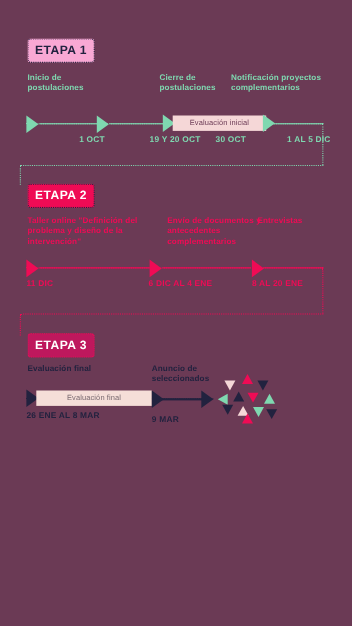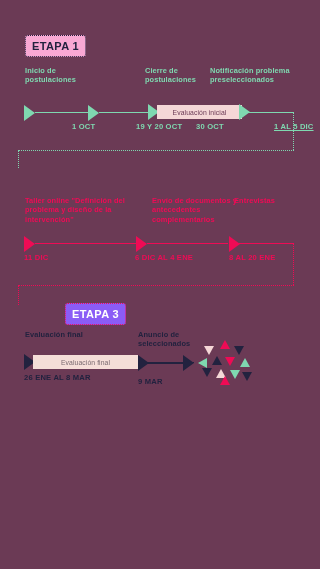--- a/index.html
+++ b/index.html
@@ -15,21 +15,21 @@
   
   .badge{
     position:absolute;
     display:flex;align-items:center;justify-content:center;
     font-size:11px;font-weight:bold;letter-spacing:.4px;
     border-radius:3px;
     box-sizing:border-box;
   }
   .badge.mint{background:#f9a8d4;color:#22223f;border:1px dotted #22223f;}
   .badge.crimson{background:#ef0b55;color:#ffffff;border:1px dotted #22223f;}
-  .badge.navy{background:#8b5cf6;color:#ffffff;border:1px dotted #ef0b55;margin-left:40px;}
+  .badge.navy{background:#be185d;color:#ffffff;border:1px dotted #ef0b55;}
 
   #badge1{left:25px;top:35px;width:61px;height:22px;}
   #badge2{left:25px;top:167px;width:61px;height:22px;}
   #badge3{left:25px;top:303px;width:61px;height:22px;}
 
   
   .cap{
     position:absolute;
     font-size:7.4px;font-weight:bold;line-height:9.4px;
     letter-spacing:.1px;
@@ -86,45 +86,46 @@
 </style>
 </head>
 <body>
 
 <div class="canvas">
 
   <div class="badge mint" id="badge1">ETAPA 1</div>
 
   <div class="cap mint" style="left:25px;top:66px;width:60px;">Inicio de postulaciones</div>
   <div class="cap mint" style="left:145px;top:66px;width:58px;">Cierre de postulaciones</div>
-  <div class="cap mint" style="left:210px;top:66px;width:105px;">Notificación problema preseleccionados</div>
+  <div class="cap mint" style="left:210px;top:66px;width:105px;">Notificación proyectos complementarios</div>
 
   <div class="dotline h mint" style="left:24px;top:112px;width:270px;"></div>
   <div class="line mint" style="left:36px;top:112px;width:52px;height:1px;"></div>
   <div class="line mint" style="left:100px;top:112px;width:48px;height:1px;"></div>
   <div class="line mint" style="left:247px;top:112px;width:47px;height:1px;"></div>
 
   <div class="arrow mint" style="left:24px;top:105px;"></div>
   <div class="arrow mint" style="left:88px;top:105px;"></div>
 
   <div class="pillwrap" style="left:148px;top:105px;">
     <div class="arrow mint" style="left:0;"></div>
     <div class="pill pinkbar" style="left:9px;top:0;width:85px;">Evaluación inicial</div>
     <div class="arrow mint" style="left:91px;"></div>
   </div>
 
   <div class="date mint" style="left:24px;top:122px;">1 OCT</div>
   <div class="date mint" style="left:88px;top:122px;">19 Y 20 OCT</div>
   <div class="date mint" style="left:148px;top:122px;">30 OCT</div>
-  <div class="date mint" style="left:226px;top:122px;text-decoration:underline;">1 AL 5 DIC</div>
+  <div class="date mint" style="left:213px;top:122px;">1 AL 5 DIC</div>
 
   <div class="dotline v mint" style="left:293px;top:112px;height:38px;"></div>
   <div class="dotline h mint" style="left:18px;top:150px;width:276px;"></div>
   <div class="dotline v mint" style="left:18px;top:150px;height:18px;"></div>
 
+  <div class="badge crimson" id="badge2">ETAPA 2</div>
 
   <div class="cap crimson" style="left:25px;top:196px;width:115px;">Taller online "Definición del problema y diseño de la intervención"</div>
   <div class="cap crimson" style="left:152px;top:196px;width:88px;">Envío de documentos y antecedentes complementarios</div>
   <div class="cap crimson" style="left:234px;top:196px;width:70px;">Entrevistas</div>
 
   <div class="dotline h crimson" style="left:24px;top:243px;width:270px;"></div>
   <div class="line crimson" style="left:36px;top:243px;width:100px;height:1px;"></div>
   <div class="line crimson" style="left:148px;top:243px;width:80px;height:1px;"></div>
   <div class="line crimson" style="left:240px;top:243px;width:54px;height:1px;"></div>
 

